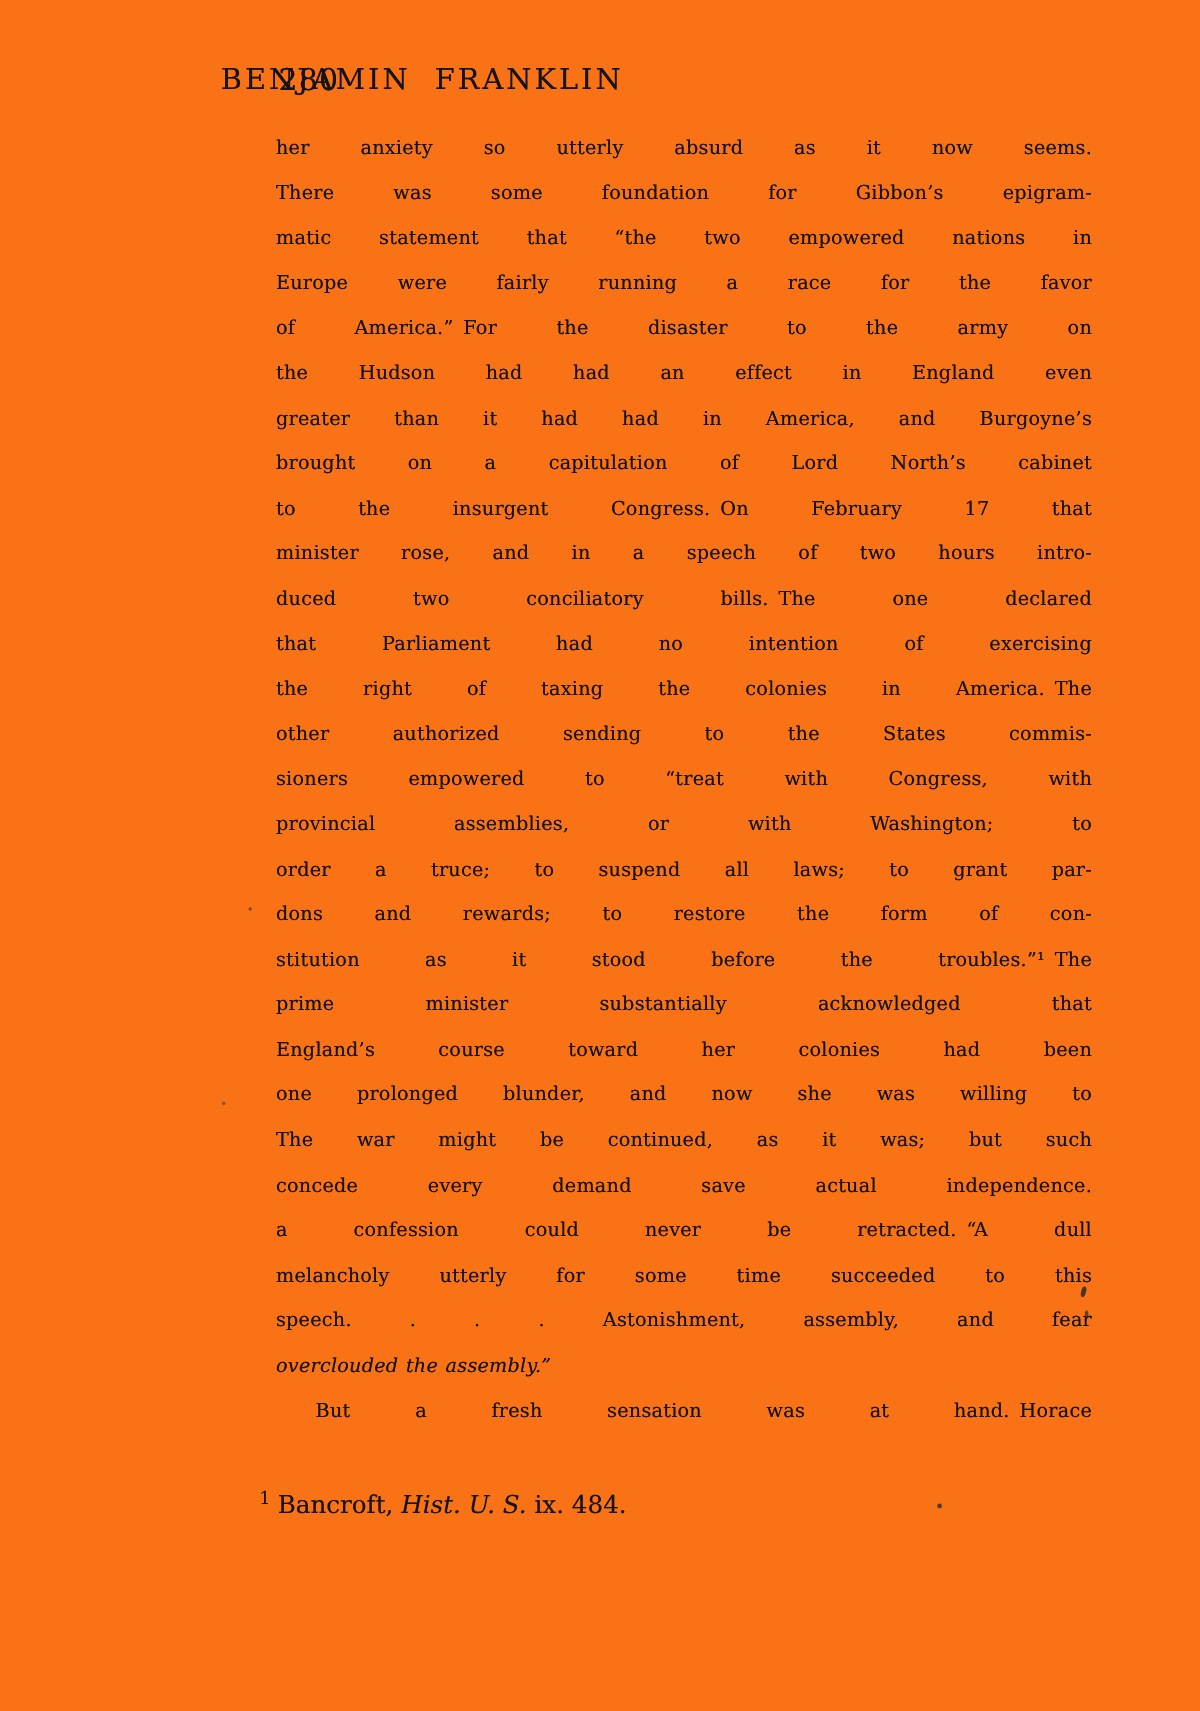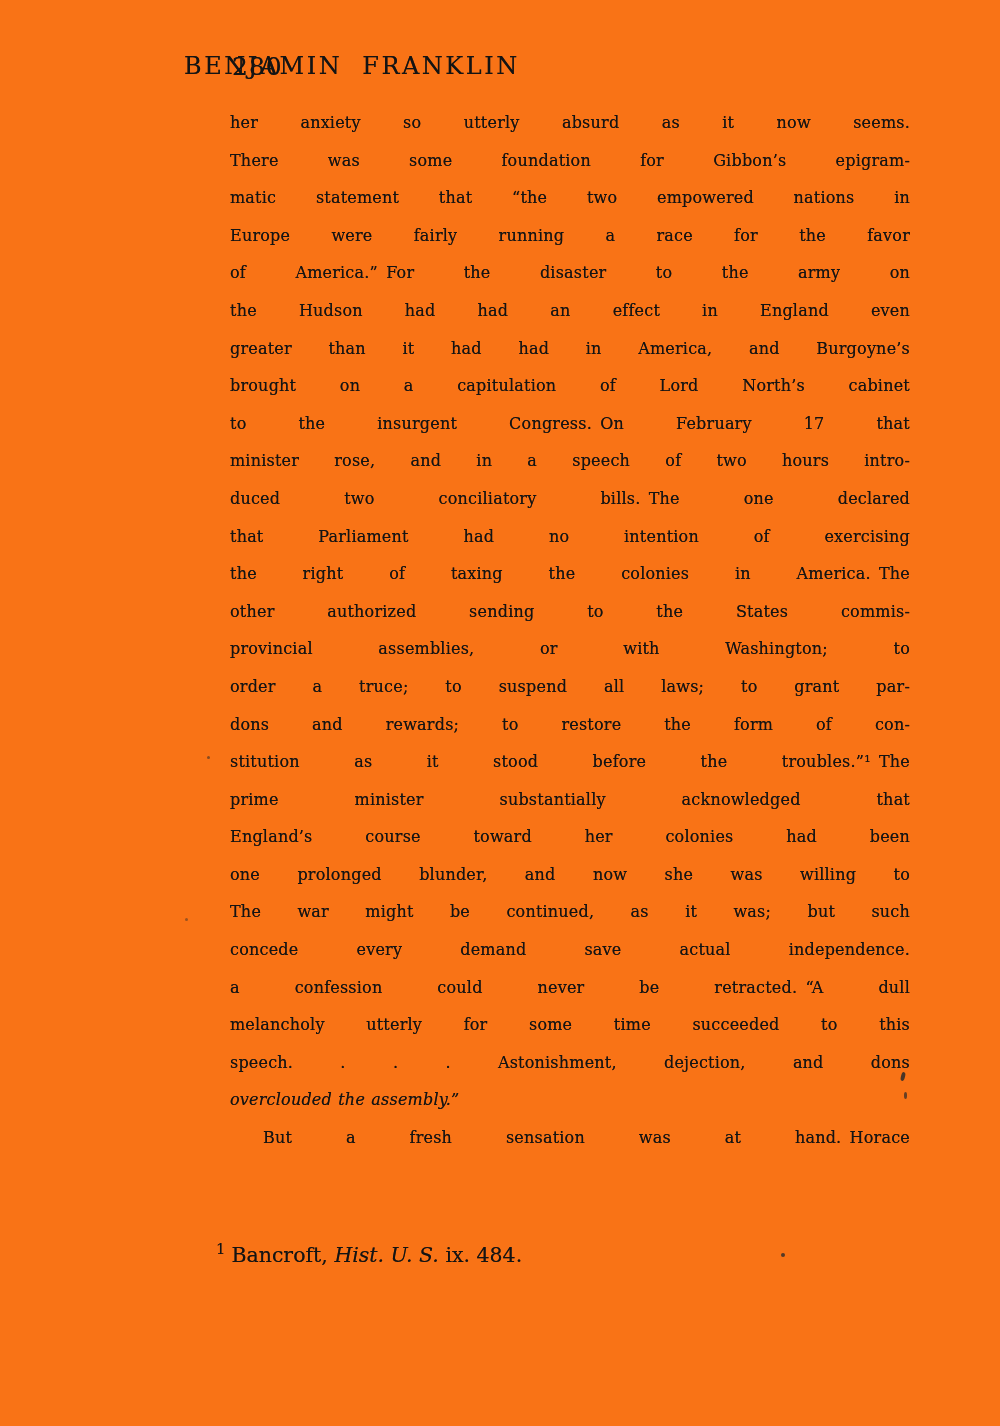--- a/index.html
+++ b/index.html
@@ -119,32 +119,33 @@
     <div class="line">of America.” For the disaster to the army on</div>
     <div class="line">the Hudson had had an effect in England even</div>
     <div class="line">greater than it had had in America, and Burgoyne’s</div>
     <div class="line">brought on a capitulation of Lord North’s cabinet</div>
     <div class="line">to the insurgent Congress. On February 17 that</div>
     <div class="line">minister rose, and in a speech of two hours intro-</div>
     <div class="line">duced two conciliatory bills. The one declared</div>
     <div class="line">that Parliament had no intention of exercising</div>
     <div class="line">the right of taxing the colonies in America. The</div>
     <div class="line">other authorized sending to the States commis-</div>
+    <div class="line">sioners empowered to “treat with Congress, with</div>
     <div class="line">provincial assemblies, or with Washington; to</div>
     <div class="line">order a truce; to suspend all laws; to grant par-</div>
     <div class="line">dons and rewards; to restore the form of con-</div>
     <div class="line">stitution as it stood before the troubles.”¹ The</div>
     <div class="line">prime minister substantially acknowledged that</div>
     <div class="line">England’s course toward her colonies had been</div>
     <div class="line">one prolonged blunder, and now she was willing to</div>
     <div class="line">The war might be continued, as it was; but such</div>
     <div class="line">concede every demand save actual independence.</div>
     <div class="line">a confession could never be retracted. “A dull</div>
     <div class="line">melancholy utterly for some time succeeded to this</div>
-    <div class="line">speech. . . . Astonishment, dejection, and dons</div>
+    <div class="line">speech. . . . Astonishment, assembly, and fear</div>
     <div class="line flush">overclouded the assembly.”</div>
     <div class="line indent">But a fresh sensation was at hand. Horace</div>
   </main>
 
   <div class="footnote">
     <sup>1</sup><span>Bancroft, </span><span class="work">Hist. U. S.</span><span> ix. 484.</span>
   </div>
 
   <span class="speck speck-1"></span>
   <span class="speck speck-2"></span>

